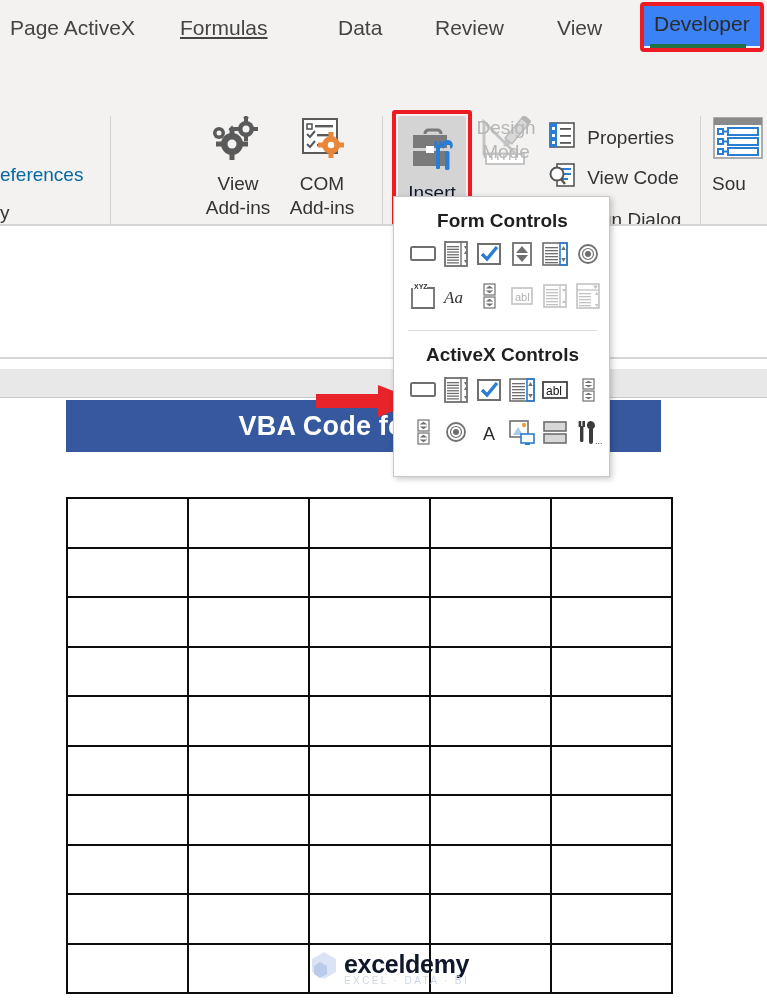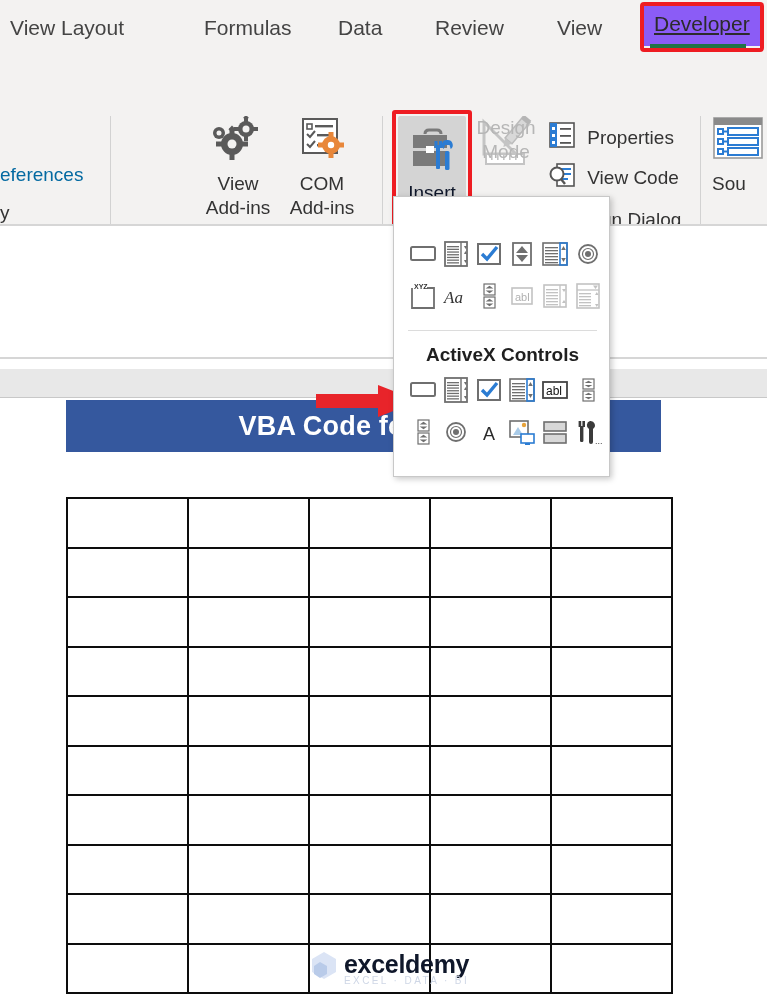--- a/index.html
+++ b/index.html
@@ -13,21 +13,21 @@
   
   #ribbon-tabbar{
     position:absolute;left:0;top:0;width:767px;height:54px;
     background:#f3f2f1;
   }
   .tab{
     position:absolute;top:14px;height:28px;line-height:28px;
     font-size:21px;color:#444444;white-space:nowrap;
   }
   .tab.active{
-    background:#8b5cf6;color:#2b2b2b;text-decoration:underline;
+    background:#3b82f6;color:#2b2b2b;
   }
   #tab-developer-underline{
     position:absolute;left:650px;top:44px;width:96px;height:4px;
     background:#217346;
   }
   #developer-highlight{
     position:absolute;left:640px;top:2px;width:124px;height:50px;
     border:4px solid #ee1c22;border-radius:4px;box-sizing:border-box;
     pointer-events:none;
   }
@@ -174,22 +174,22 @@
   }
   .ctrl-grid{position:absolute;left:0;width:217px;}
   .ctrl-cell{
     position:absolute;width:30px;height:30px;
   }
 </style>
 </head>
 <body>
 
 <div id="ribbon-tabbar">
-  <div class="tab" style="left:0px;padding:0 10px;">View Layout</div>
-  <div class="tab" style="left:194px;padding:0 10px;">Formulas</div>
+  <div class="tab" style="left:0px;padding:0 10px;">Page ActiveX</div>
+  <div class="tab" style="left:170px;padding:0 10px;text-decoration:underline;">Formulas</div>
   <div class="tab" style="left:328px;padding:0 10px;">Data</div>
   <div class="tab" style="left:425px;padding:0 10px;">Review</div>
   <div class="tab" style="left:547px;padding:0 10px;">View</div>
   <div class="tab active" style="left:644px;padding:0 10px;top:6px;height:40px;line-height:36px;">Developer</div>
   <div id="tab-developer-underline"></div>
 </div>
 <div id="developer-highlight"></div>
 
 <div id="ribbon-body">
 
@@ -482,20 +482,21 @@
 <div id="wm-logo">
   <svg width="30" height="30" viewBox="0 0 30 30">
     <polygon points="15,2 27,9 27,22 15,29 3,22 3,9" fill="#dbe4f5"></polygon>
     <polygon points="11,12 18,16 18,24 11,28 5,24 5,16" fill="#b9cbe9"></polygon>
   </svg>
 </div>
 <div id="wm-text">exceldemy</div>
 <div id="wm-sub">EXCEL · DATA · BI</div>
 
 <div id="insert-dropdown">
+  <div class="dd-heading" id="form-controls-heading">Form Controls</div>
   <div class="ctrl-grid" id="form-controls-grid" style="top:42px;height:84px;">
       <div class="ctrl-cell" style="left: 14px; top: 0px;"><span><svg width="30" height="30" viewBox="0 0 30 30" opacity="1">
             <rect x="3" y="8" width="24" height="13" rx="1.5" fill="#fff" stroke="#6f6f6f" stroke-width="2"></rect>
           </svg></span></div>
       <div class="ctrl-cell" style="left: 47px; top: 0px;"><span><svg width="30" height="30" viewBox="0 0 30 30" opacity="1">
             <rect x="4" y="3" width="22" height="24" fill="#fff" stroke="#6f6f6f" stroke-width="1.8"></rect>
             <line x1="20" y1="3" x2="20" y2="27" stroke="#6f6f6f" stroke-width="1.4"></line>
             <rect x="6" y="7" width="12" height="1.3" fill="#6f6f6f"></rect>
             <rect x="6" y="9.7" width="12" height="1.3" fill="#6f6f6f"></rect>
             <rect x="6" y="12.4" width="12" height="1.3" fill="#6f6f6f"></rect>

